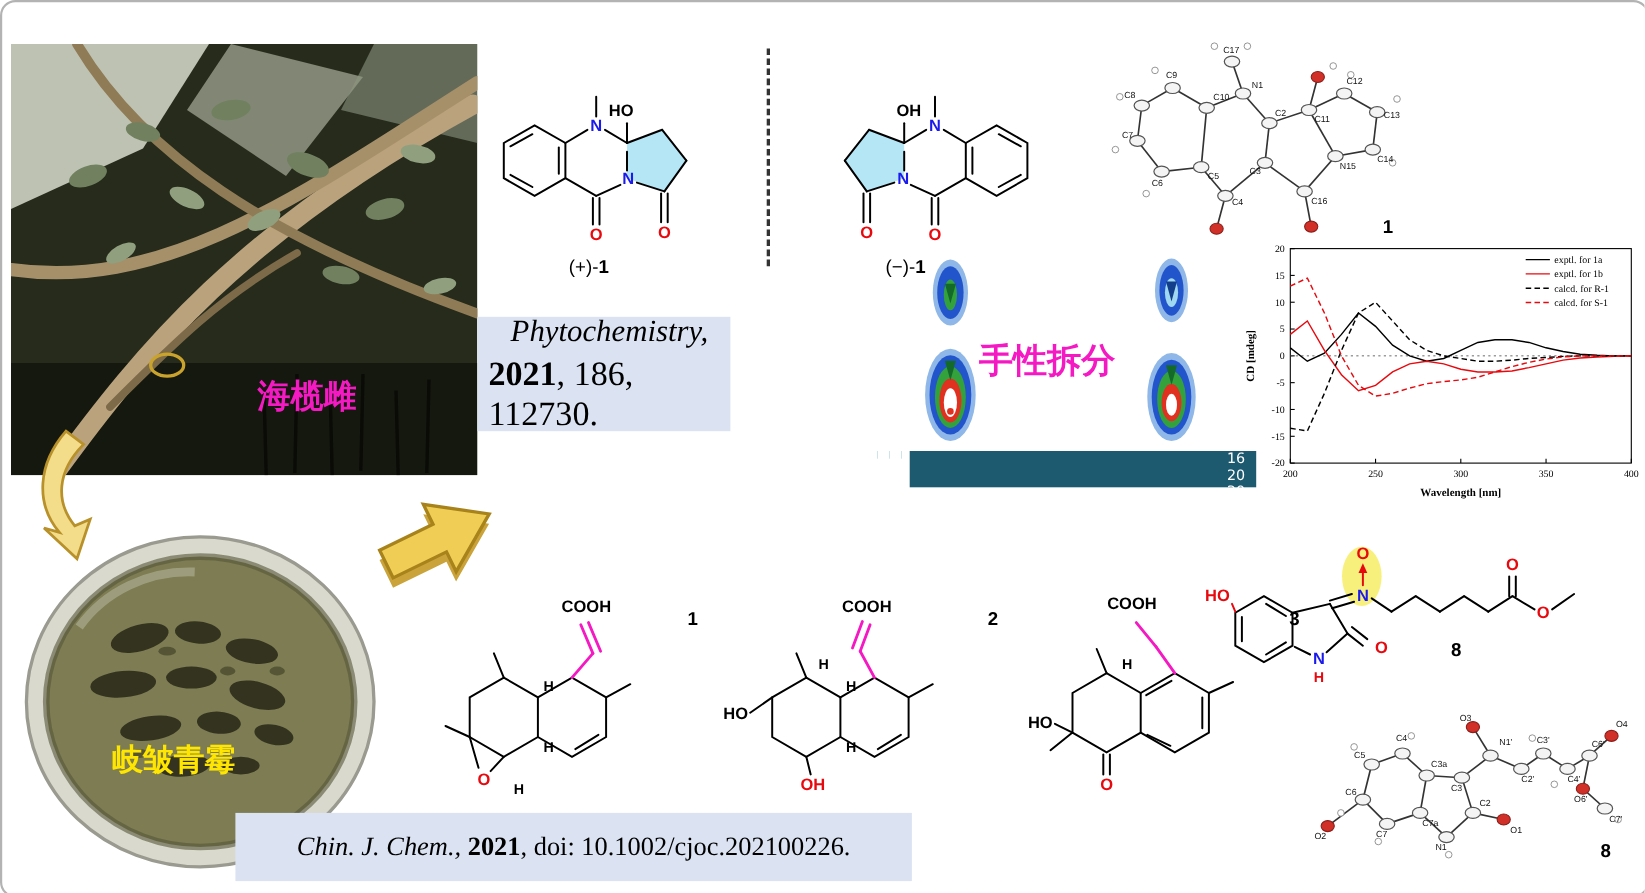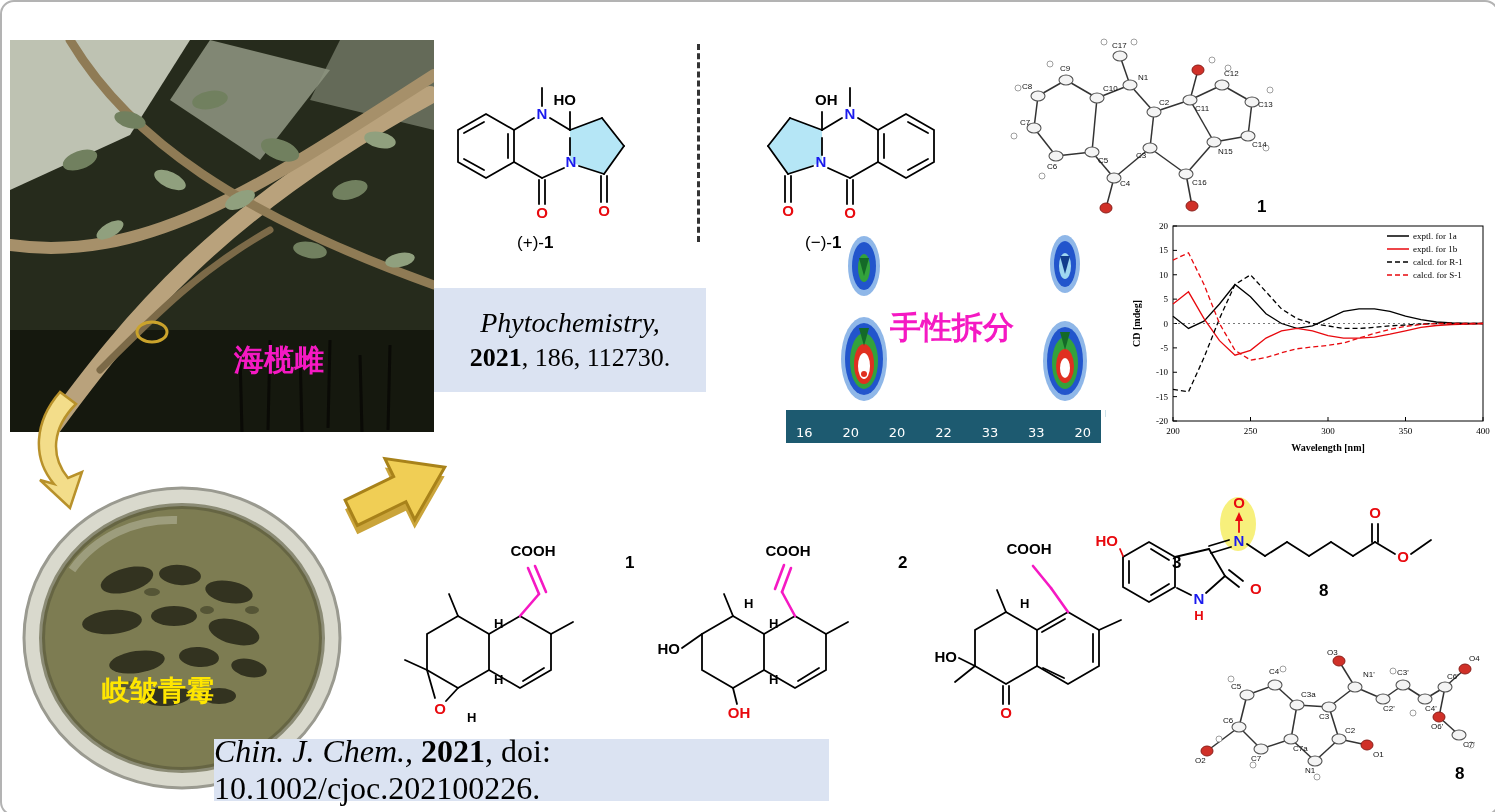--- a/index.html
+++ b/index.html
@@ -186,23 +186,23 @@
       <line class="bond" x1="77" y1="124" x2="77" y2="150"></line>
     <text class="atomO" x="74" y="164" text-anchor="middle">O</text>
     <text class="atomN" x="136" y="67" text-anchor="middle">N</text>
     <text class="atomN" x="107" y="115" text-anchor="middle">N</text>
     <text class="cmplbl" x="118" y="196" text-anchor="end">
       <tspan>(−)-</tspan></text>
     <text class="cmplbl cmpnum" x="118" y="196" text-anchor="start">
       <tspan>1</tspan></text>
   </svg>
 
-  <div class="abs citation" style="left:432px;top:286px;width:272px;height:104px;">
+  <div class="abs citation" style="left:432px;top:286px;width:220px;height:104px;padding-left:10px;">
     <div style="font-size:28px;font-style:italic;">Phytochemistry,</div>
-    <div style="font-size:26px;margin-top:4px;">
+    <div style="font-size:31px;margin-top:4px;">
       <span style="font-weight:bold;">2021</span><span>, 186, 112730.</span>
     </div>
   </div>
 
   <svg class="abs" style="left:795px;top:222px;" width="315" height="186" viewBox="0 0 315 186">
 
     <ellipse cx="67" cy="42" rx="16" ry="30" fill="#8fb7e8"></ellipse>
     <ellipse cx="67" cy="42" rx="12" ry="24" fill="#2255cc"></ellipse>
     <ellipse cx="67" cy="44" rx="6" ry="14" fill="#33a23c"></ellipse>
     <polygon points="62,34 72,34 67,52" fill="#146a28"></polygon>
@@ -222,21 +222,21 @@
 
     <ellipse cx="268" cy="137" rx="22" ry="40" fill="#8fb7e8"></ellipse>
     <ellipse cx="268" cy="137" rx="18" ry="34" fill="#2255cc"></ellipse>
     <ellipse cx="268" cy="139" rx="13" ry="26" fill="#33a23c"></ellipse>
     <ellipse cx="268" cy="142" rx="9" ry="17" fill="#e03020"></ellipse>
     <ellipse cx="268" cy="144" rx="5" ry="10" fill="#ffffff"></ellipse>
     <polygon points="263,108 273,108 268,126" fill="#146a28"></polygon>
   </svg>
   <div class="abs cn-label" style="left:888px;top:305px;font-size:31px;color:#f519c3;">手性拆分</div>
   <div class="ruler-ticks"></div>
-  <div class="abs ruler" style="left:784px;top:408px;width:295px;height:30px;">
+  <div class="abs ruler" style="left:825px;top:408px;width:295px;height:30px;flex-direction:column;">
     <span>16</span>
     <span>20</span>
     <span>20</span>
     <span>22</span>
     <span>33</span>
     <span>33</span>
     <span>20</span>
   </div>
 
   <svg class="abs" style="left:1000px;top:28px;" width="290" height="210" viewBox="0 0 290 210">
@@ -549,19 +549,19 @@
       <text x="238" y="64">C4'</text>
       <text x="260" y="32">C6'</text>
       <text x="282" y="14">O4</text>
       <text x="244" y="82">O6'</text>
       <text x="276" y="100">C7'</text>
     </g>
     <text class="obig" x="268" y="132">8</text>
   </svg>
 
   <div class="abs citation" style="left:212px;top:737px;width:615px;height:62px;">
-    <div style="font-size:32px;">
+    <div style="font-size:24px;">
       <span style="font-style:italic;">Chin. J. Chem.,</span>
       <span style="font-weight:bold;">2021</span><span>, doi: 10.1002/cjoc.202100226.</span>
     </div>
   </div>
 
 </div>
 
 </body></html>

